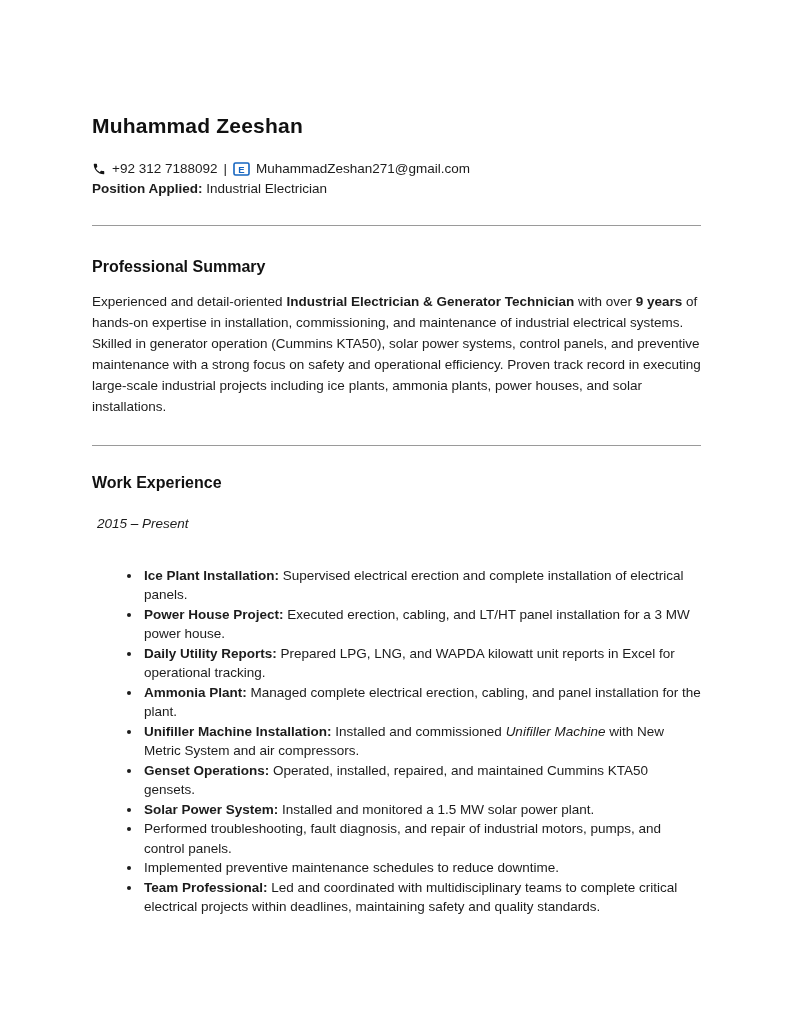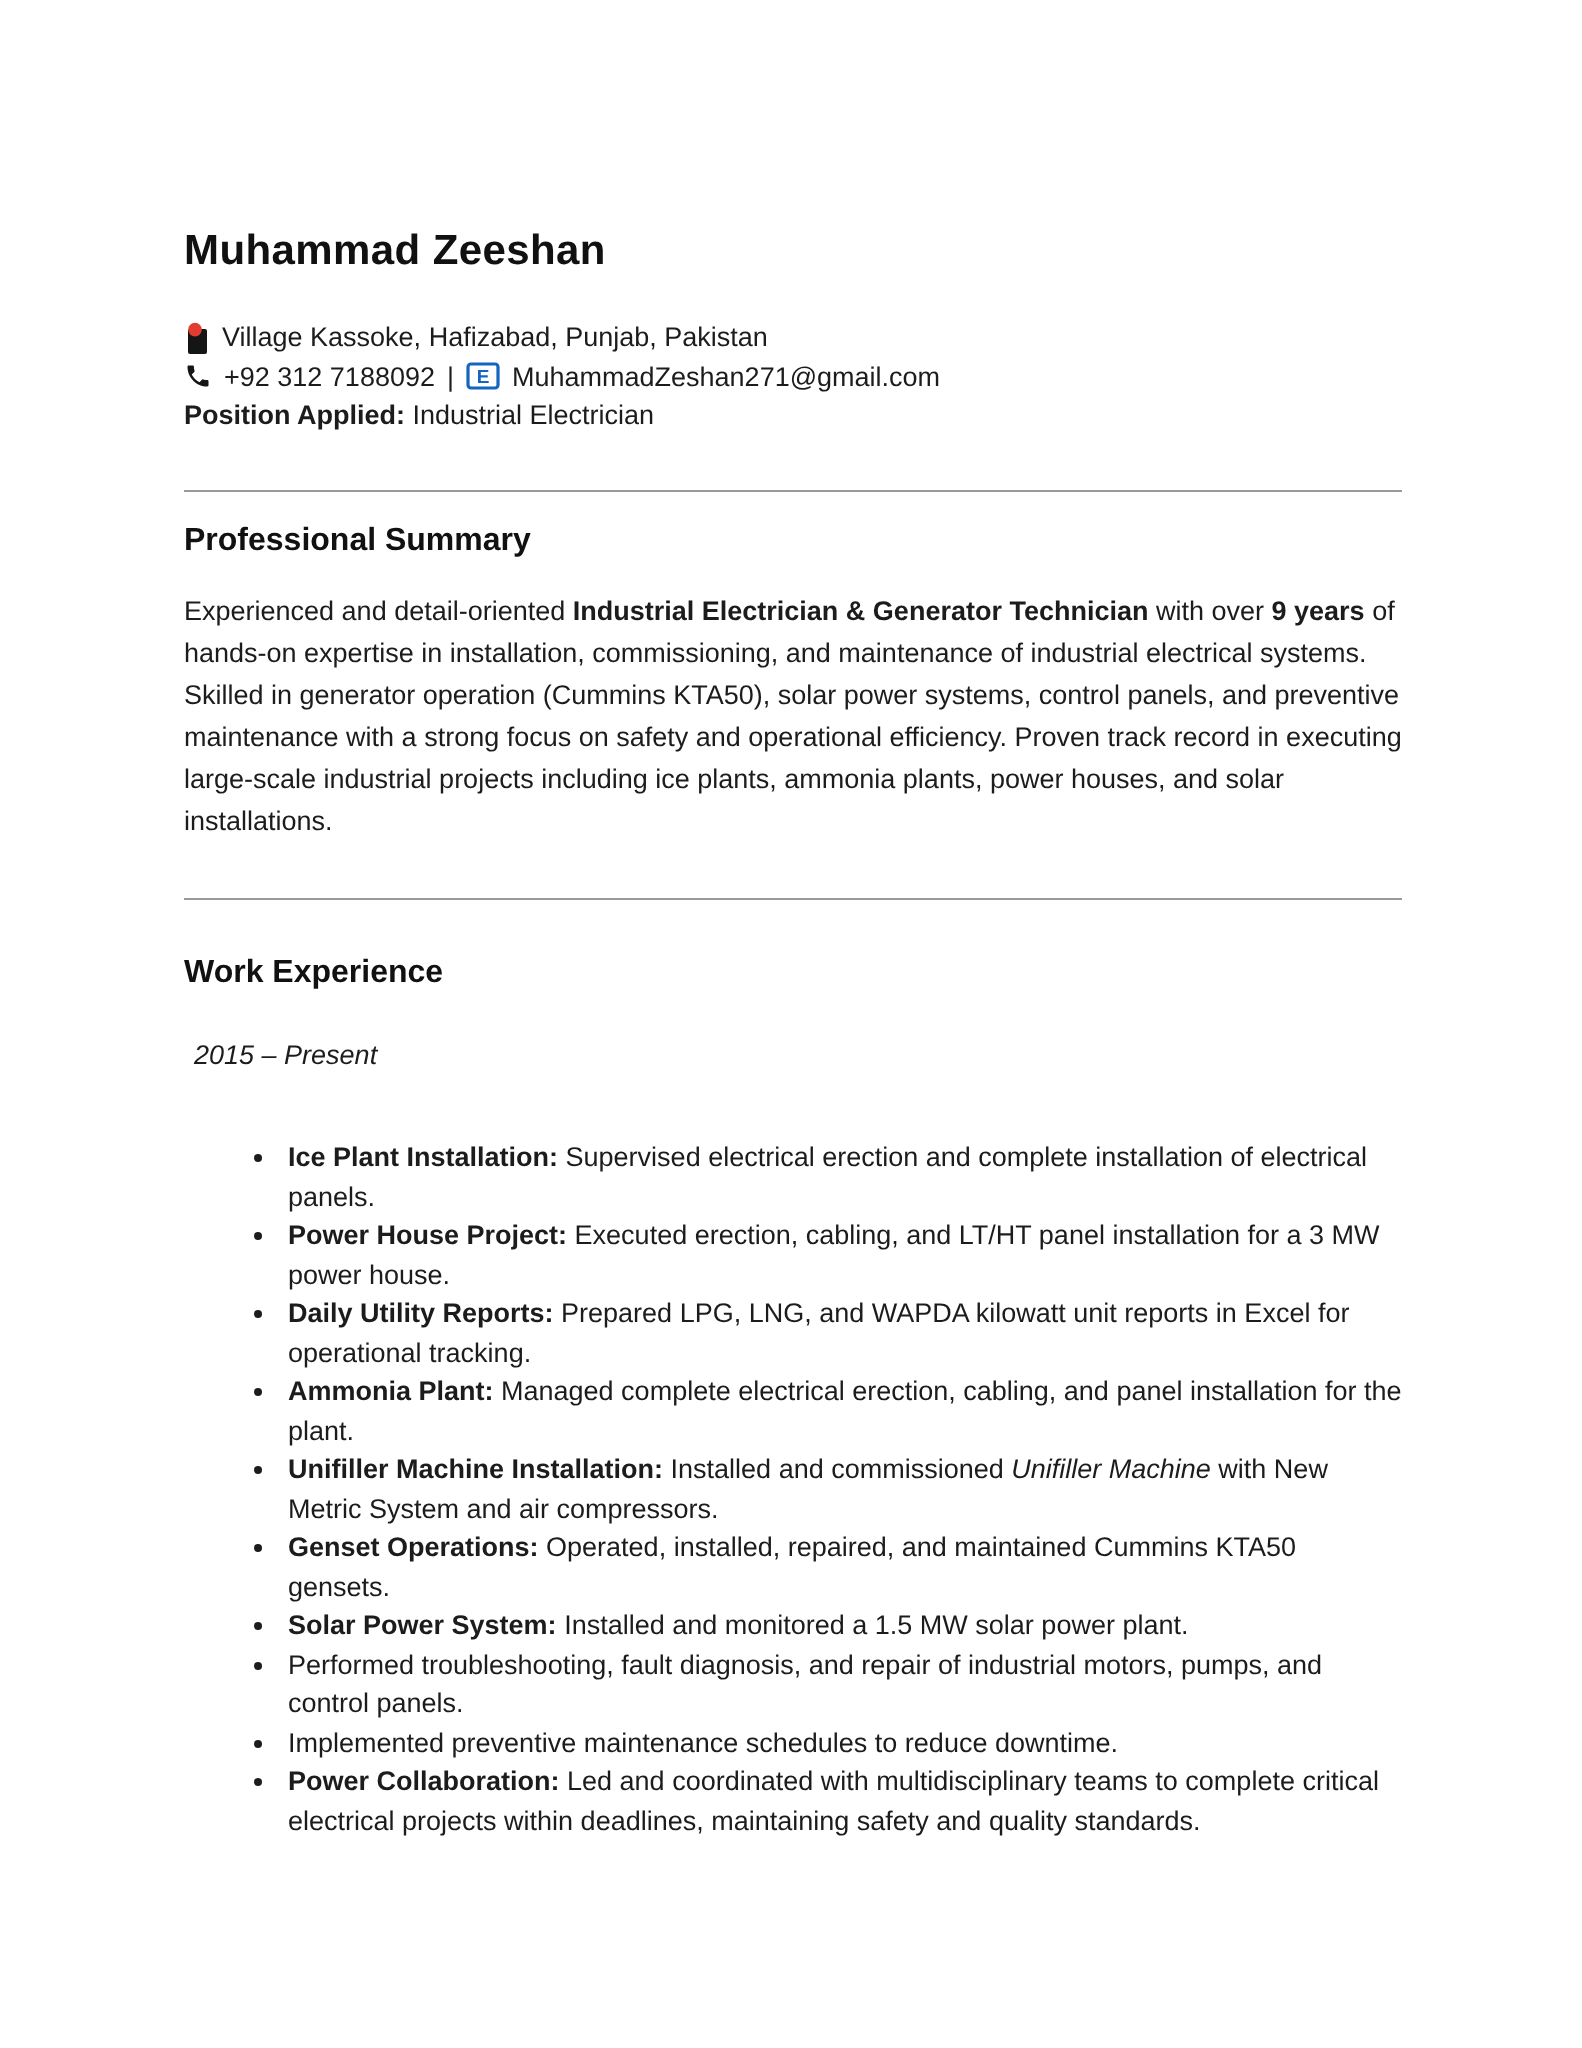--- a/index.html
+++ b/index.html
@@ -51,21 +51,21 @@
     border-top: 1.5px solid #9a9a9a;
     margin: 0;
   }
   .divider-1 { margin-top: 27px; }
   .divider-2 { margin-top: 28px; }
   .section-heading {
     font-size: 16px;
     font-weight: bold;
     color: #111111;
   }
-  .heading-summary { margin-top: 16px; }
+  .heading-summary { margin-top: 32px; }
   .heading-experience { margin-top: 28px; }
   .summary-text {
     margin-top: 15px;
     font-size: 13.5px;
     line-height: 21px;
   }
   .job-title {
     margin-top: 23px;
     font-size: 13.5px;
     font-weight: bold;
@@ -88,29 +88,20 @@
 </style>
 </head>
 <body>
 
 <div class="page">
   <div class="content">
 
     <div class="name">Muhammad Zeeshan</div>
 
     <div class="contact">
-      <div class="contact-line">
-        <span class="icon">
-          <svg width="13" height="16" viewBox="0 0 13 16">
-            <rect x="2" y="3.5" width="9.5" height="12.5" rx="1" fill="#151515"></rect>
-            <circle cx="5.5" cy="3.8" r="3.4" fill="#e03c31"></circle>
-          </svg>
-        </span>
-        <span>Village Kassoke, Hafizabad, Punjab, Pakistan</span>
-      </div>
       <div class="contact-line">
         <span class="icon">
           <svg width="14" height="14" viewBox="0 0 24 24">
             <path fill="#151515" d="M6.62 10.79c1.44 2.83 3.76 5.14 6.59 6.59l2.2-2.2c.27-.27.67-.36 1.02-.24 1.12.37 2.33.57 3.57.57.55 0 1 .45 1 1V20c0 .55-.45 1-1 1-9.39 0-17-7.61-17-17 0-.55.45-1 1-1h3.5c.55 0 1 .45 1 1 0 1.25.2 2.45.57 3.57.11.35.03.74-.25 1.02l-2.2 2.2z"></path>
           </svg>
         </span>
         <span>+92 312 7188092</span>
         <span class="sep">|</span>
         <span class="icon">
           <svg width="17" height="14" viewBox="0 0 17 14">
@@ -140,17 +131,17 @@
     <ul class="bullets">
         <li><span style="font-weight: bold;">Ice Plant Installation:</span><span> Supervised electrical erection and complete installation of electrical panels.</span></li>
         <li><span style="font-weight: bold;">Power House Project:</span><span> Executed erection, cabling, and LT/HT panel installation for a 3 MW power house.</span></li>
         <li><span style="font-weight: bold;">Daily Utility Reports:</span><span> Prepared LPG, LNG, and WAPDA kilowatt unit reports in Excel for operational tracking.</span></li>
         <li><span style="font-weight: bold;">Ammonia Plant:</span><span> Managed complete electrical erection, cabling, and panel installation for the plant.</span></li>
         <li><span style="font-weight: bold;">Unifiller Machine Installation:</span><span> Installed and commissioned </span><span style="font-style: italic;">Unifiller Machine</span><span> with New Metric System and air compressors.</span></li>
         <li><span style="font-weight: bold;">Genset Operations:</span><span> Operated, installed, repaired, and maintained Cummins KTA50 gensets.</span></li>
         <li><span style="font-weight: bold;">Solar Power System:</span><span> Installed and monitored a 1.5 MW solar power plant.</span></li>
         <li><span>Performed troubleshooting, fault diagnosis, and repair of industrial motors, pumps, and control panels.</span></li>
         <li><span>Implemented preventive maintenance schedules to reduce downtime.</span></li>
-        <li><span style="font-weight: bold;">Power Collaboration:</span><span> Led and coordinated with multidisciplinary teams to complete critical electrical projects within deadlines, maintaining safety and quality standards.</span></li>
+        <li><span style="font-weight: bold;">Team Professional:</span><span> Led and coordinated with multidisciplinary teams to complete critical electrical projects within deadlines, maintaining safety and quality standards.</span></li>
       </ul>
 
   </div>
 </div>
 
 </body></html>

